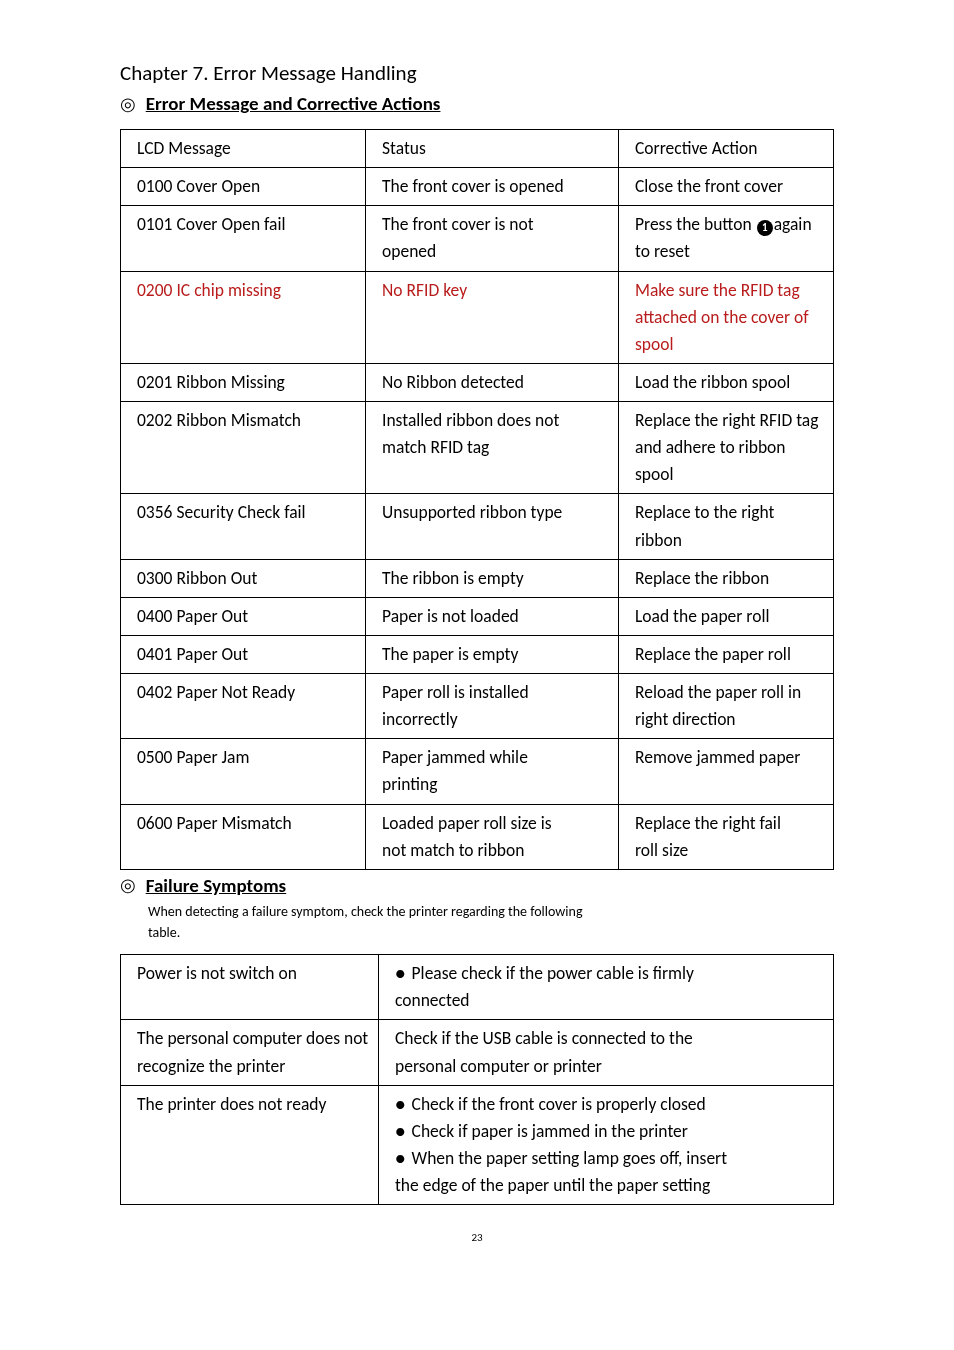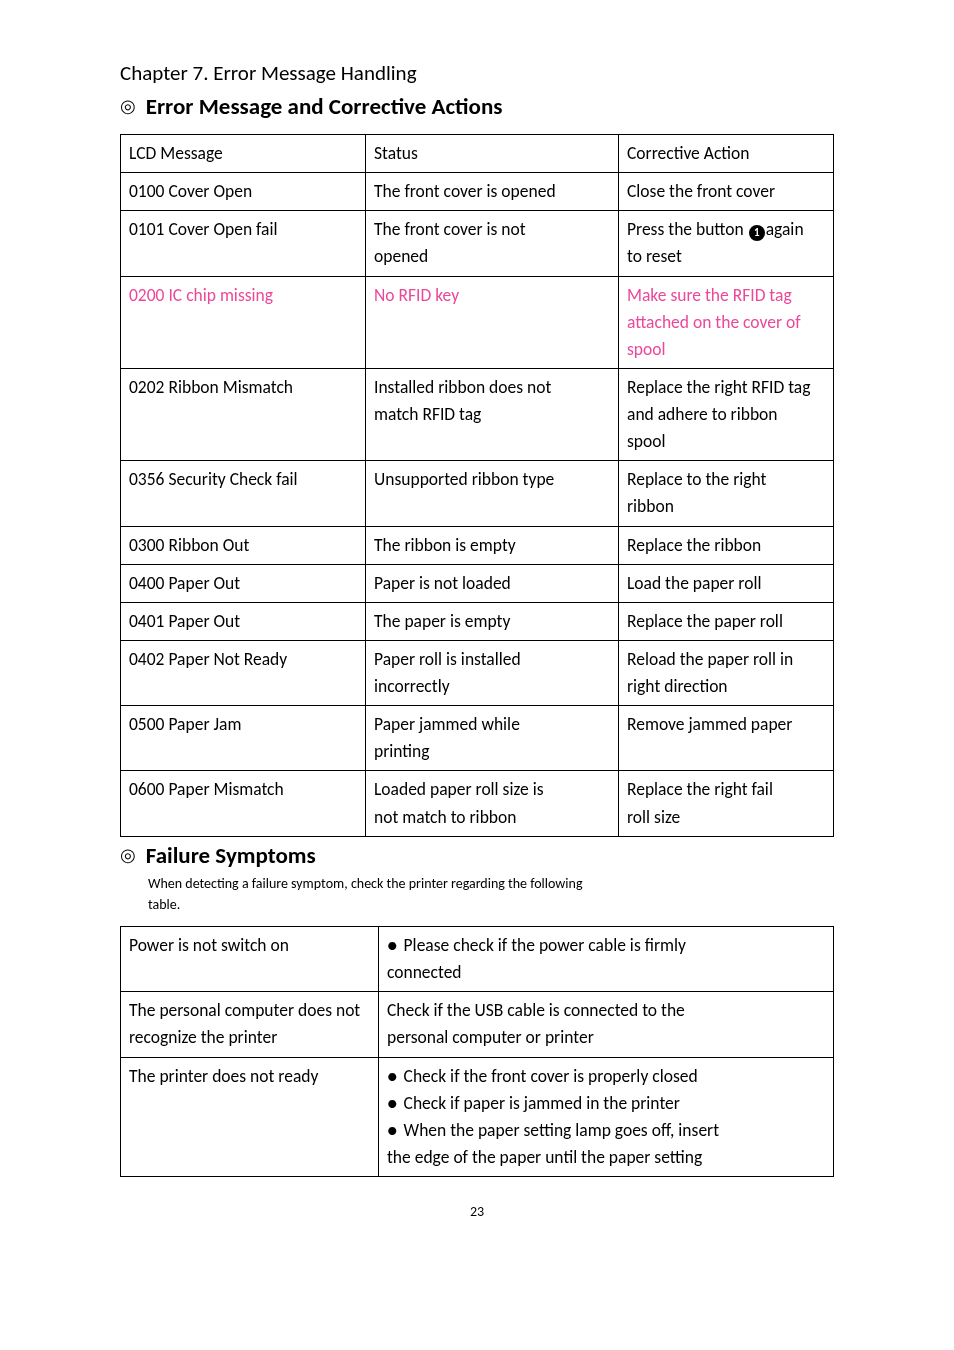--- a/index.html
+++ b/index.html
@@ -23,36 +23,37 @@
     display: flex;
     align-items: center;
     gap: 10px;
     margin-bottom: 14px;
   }
   .double-circle {
     font-size: 18px;
     line-height: 1;
   }
   .section-title {
-    font-size: 23px;
+    font-size: 19px;
     font-weight: 700;
+    text-decoration: underline;
   }
   table {
     width: 100%;
     border-collapse: collapse;
     font-size: 17.5px;
     table-layout: fixed;
   }
   td {
     border: 1px solid #000;
-    padding: 5px 8px 5px 8px;
+    padding: 5px 8px 5px 16px;
     vertical-align: top;
     line-height: 1.55;
   }
-  .red { color: #ec4899; }
+  .red { color: #b91c1c; }
   .circled {
     display: inline-flex;
     width: 16px;
     height: 16px;
     background: #000;
     color: #fff;
     border-radius: 50%;
     font-size: 11px;
     align-items: center;
     justify-content: center;
@@ -61,21 +62,21 @@
     margin: 0 1px;
   }
   .paragraph {
     font-size: 14px;
     line-height: 1.55;
     margin: 4px 0 10px 28px;
   }
   .bullet-row { display: flex; gap: 6px; }
   .pgnum {
     text-align: center;
-    font-size: 14px;
+    font-size: 11px;
     margin-top: 26px;
   }
   .col-a { width: 245px; }
   .col-b { width: auto; }
   .col-c { width: 215px; }
   .col-s { width: 258px; }
 </style>
 </head>
 <body>
 
@@ -111,20 +112,25 @@
       <td>
         <span>Press the button </span><span class="circled">1</span><span>again</span><br><span>to reset</span>
       </td>
     </tr>
     <tr>
       <td class="red">0200 IC chip missing</td>
       <td class="red">No RFID key</td>
       <td class="red"><span>Make sure the RFID tag</span><br><span>attached on the cover of</span><br><span>spool</span></td>
     </tr>
     <tr>
+      <td>0201 Ribbon Missing</td>
+      <td>No Ribbon detected</td>
+      <td>Load the ribbon spool</td>
+    </tr>
+    <tr>
       <td>0202 Ribbon Mismatch</td>
       <td><span>Installed ribbon does not</span><br><span>match RFID tag</span></td>
       <td><span>Replace the right RFID tag</span><br><span>and adhere to ribbon</span><br><span>spool</span></td>
     </tr>
     <tr>
       <td>0356 Security Check fail</td>
       <td>Unsupported ribbon type</td>
       <td><span>Replace to the right</span><br><span>ribbon</span></td>
     </tr>
     <tr>

